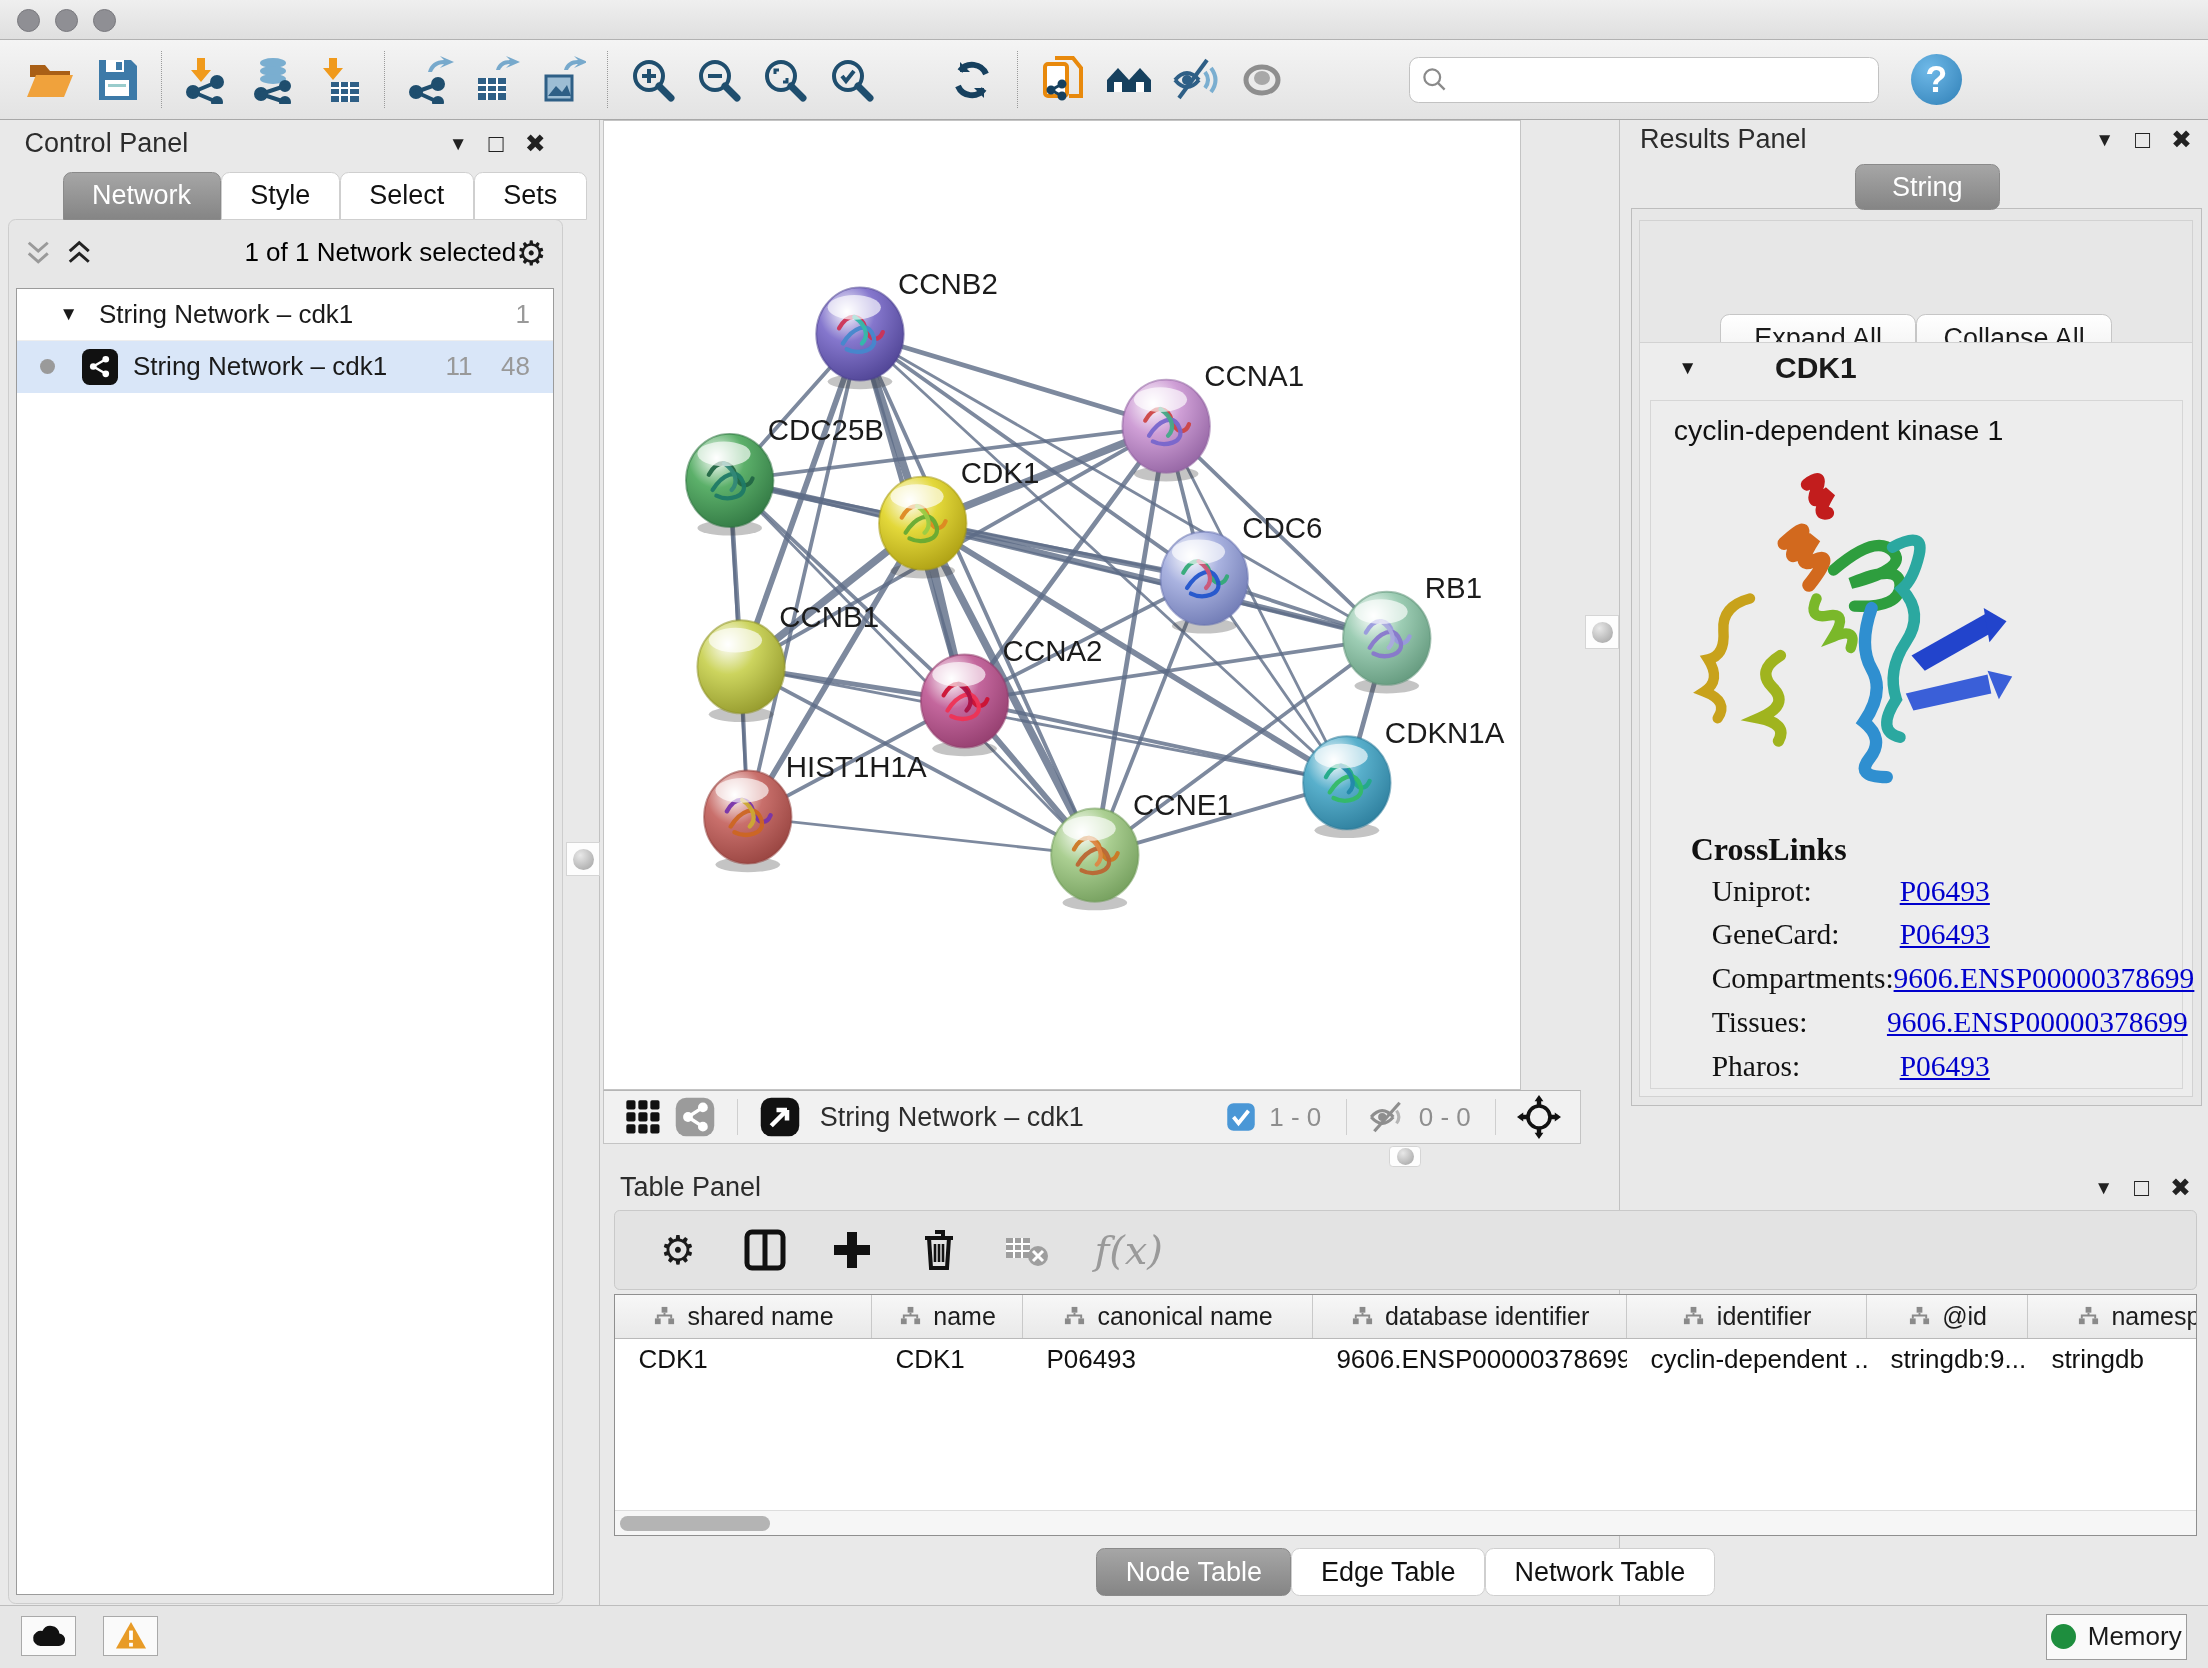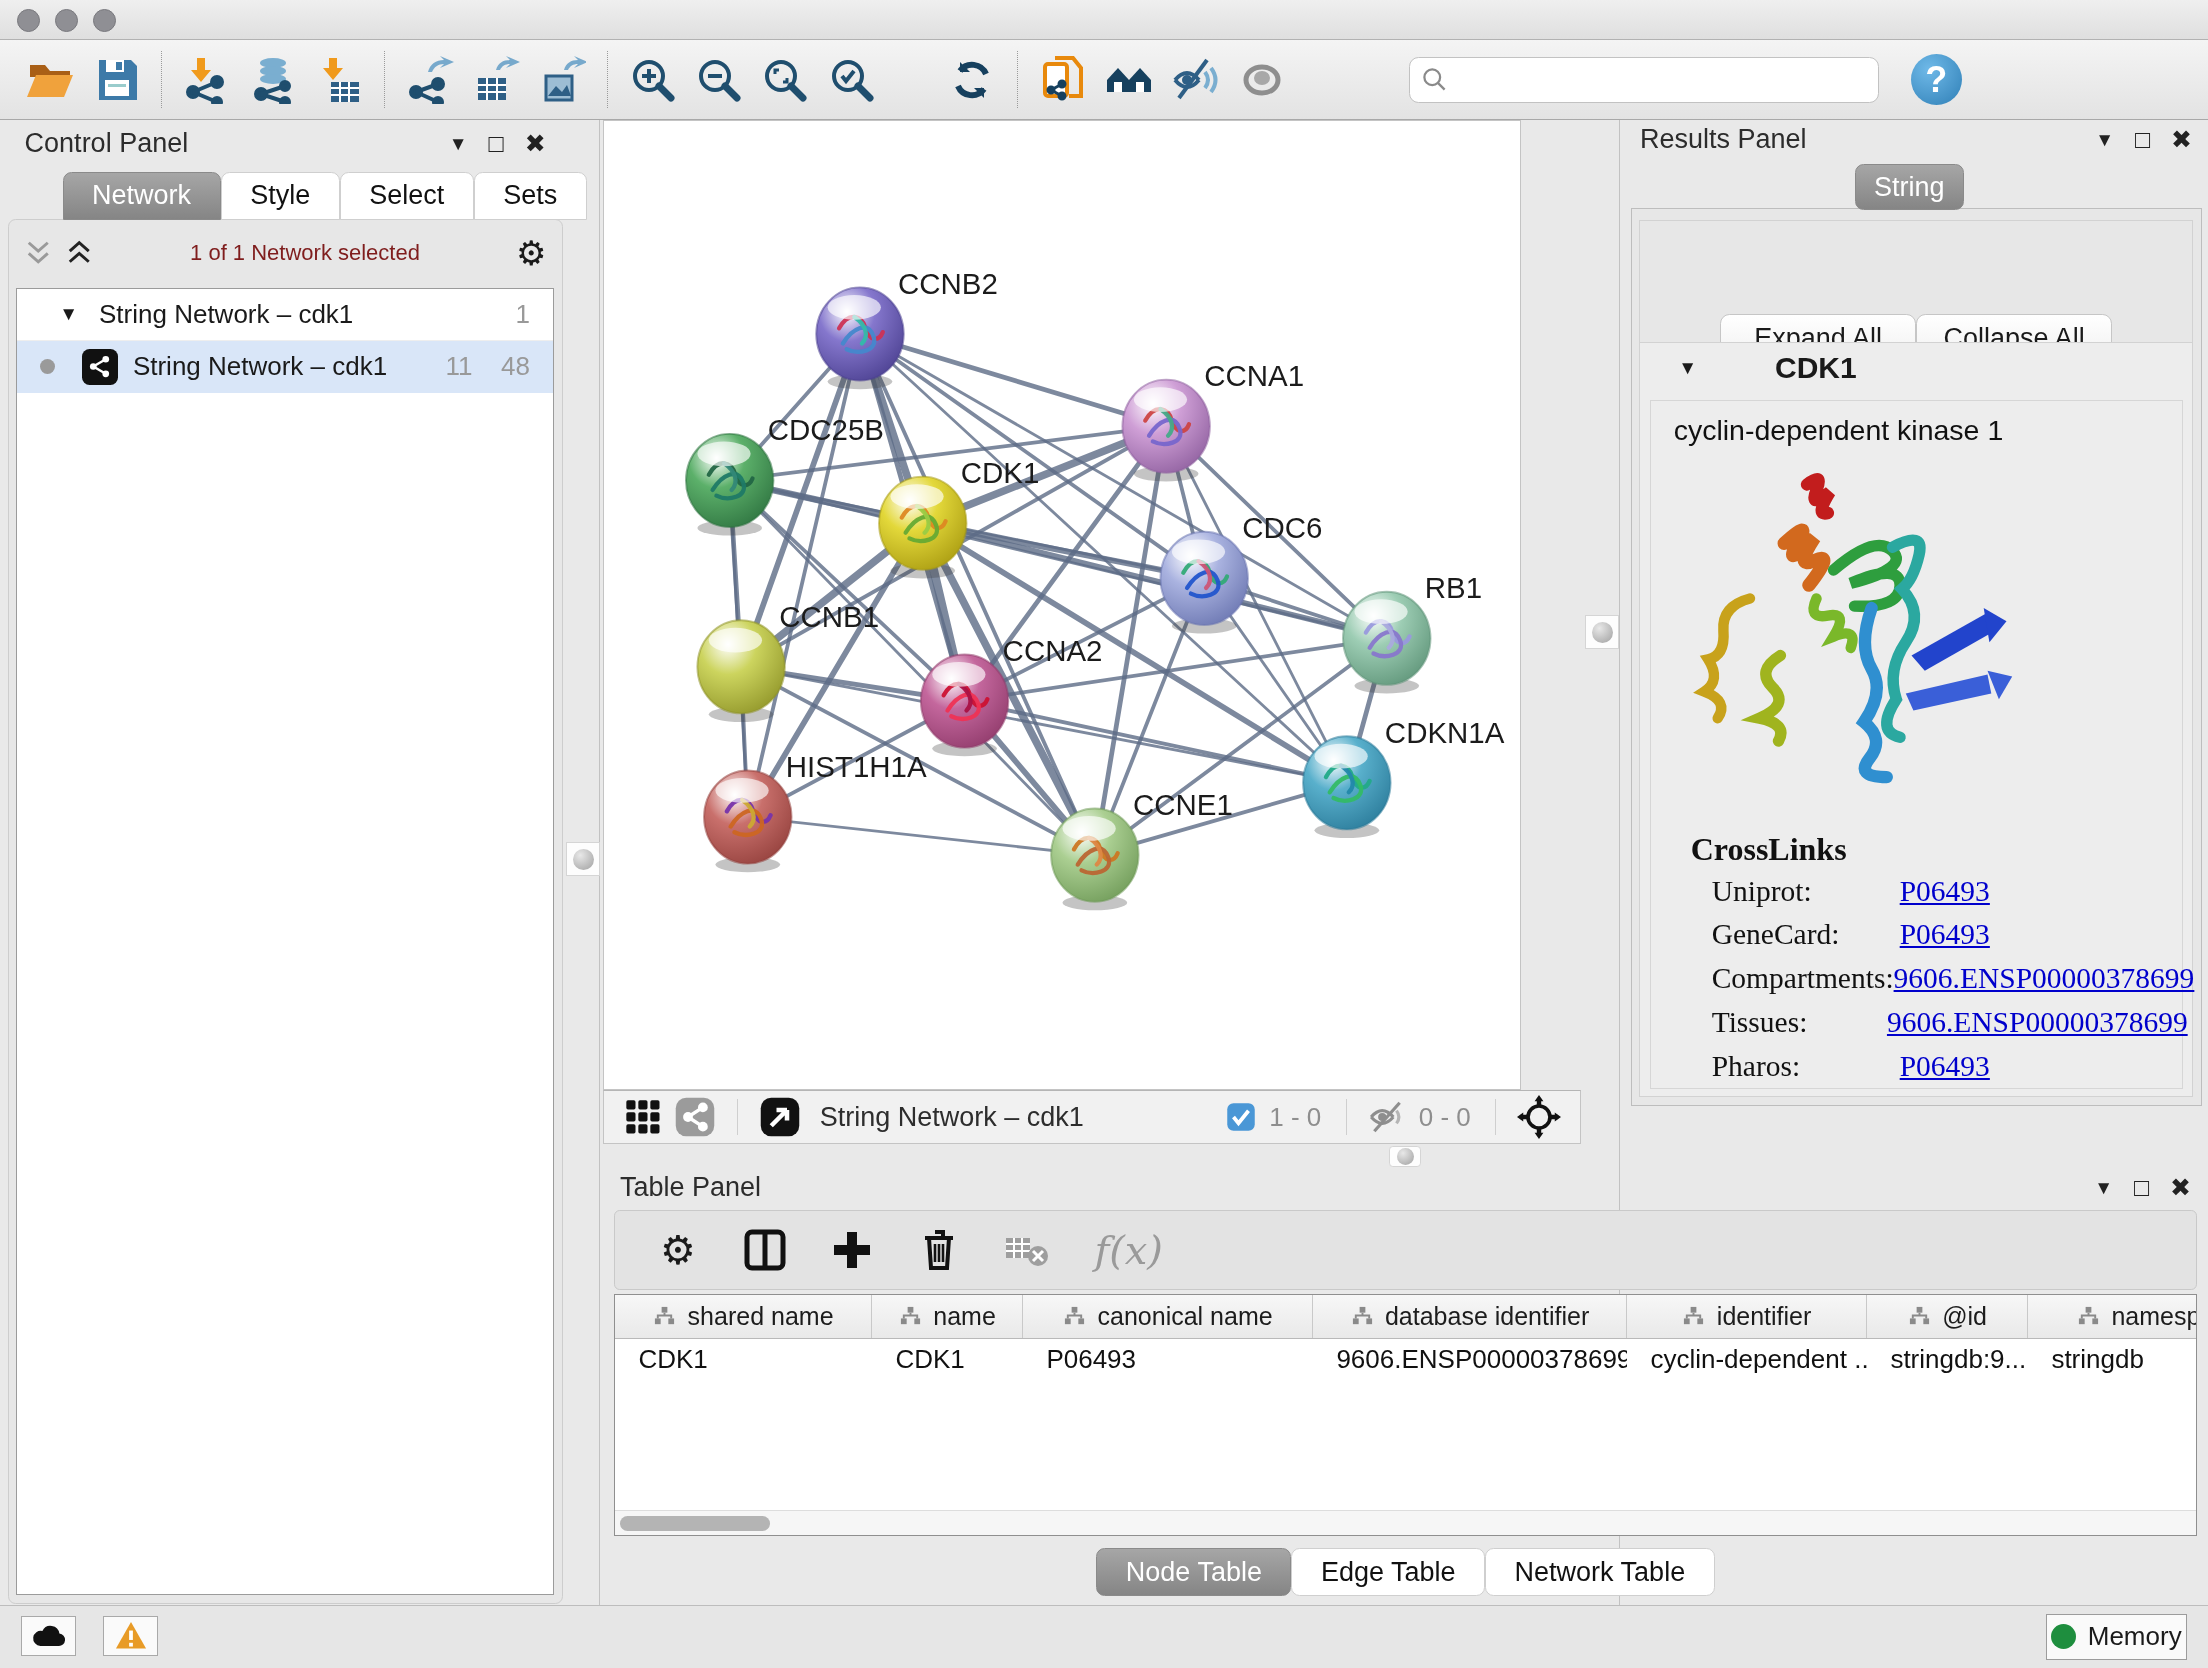--- a/index.html
+++ b/index.html
@@ -37,21 +37,21 @@
   .tabbtn { height:48px; padding:0 28.5px; display:flex; align-items:center; justify-content:center;
     font-size:27px; background:#fff; border:1px solid #cfcfcf; color:#111; border-radius:8.6px 8.6px 0 0; }
   .tabbtn.sel { background:linear-gradient(#a6a6a6,#858585); color:#fff; border-color:#8a8a8a; }
 
   
   #control-panel { position:absolute; left:7.6px; top:124px; width:555px; height:1459px; }
   .cp-tabs { display:flex; margin:9.5px 0 0 55px; position:relative; z-index:2; }
   .cp-body { position:relative; margin-top:-1px; height:1385px; background:#e7e7e7;
     border:1px solid #cdcdcd; border-radius:7.6px; }
   .cp-status { height:51px; display:flex; align-items:center; padding:0 15px; margin-top:7.6px; }
-  .cp-status .lbl { flex:1; text-align:center; font-size:22px; color:#7f1d1d; }
+  .cp-status .lbl { flex:1; text-align:right; font-size:26px; color:#000000; }
   .gear-glyph { font-size:34px; color:#1a1a1a; line-height:1; }
   .cp-tree { position:absolute; left:7.6px; right:7.6px; top:68px; bottom:7.6px; background:#fff; border:1px solid #9b9b9b; }
   .tree-row { height:52px; display:flex; align-items:center; font-size:26px; }
   .tree-row .num { color:#999; }
   .tree-root { padding:0 23px 0 42px; border-bottom:1px solid #eee; }
   .tree-child { padding:0 23px 0 17px; background:#d9e6f8; }
   .tree-caret { font-size:19px; margin-right:21px; }
   .tree-dot { width:15px; height:15px; border-radius:50%; background:#9a9a9a; margin:0 27px 0 5.7px; }
   .share-badge { width:36px; height:36px; border-radius:7.6px; background:#111; display:flex;
     align-items:center; justify-content:center; margin-right:15px; }
@@ -71,21 +71,21 @@
     background:#f1f1f1; border:1px solid #c4c4c4; border-top:1px solid #b5b5b5;
     display:flex; align-items:center; padding:0 13.3px; }
   #network-footer .fsep { height:36px; border-left:1px solid #cfcfcf; margin:0 15px; }
   .fico { display:flex; align-items:center; justify-content:center; margin:0 5.7px; }
   .net-title { font-size:27px; color:#2d2d2d; margin-left:13.3px; }
   .fcount { font-size:26px; color:#8e8e8e; margin:0 9.5px 0 7.6px; }
 
   
   #results-panel { position:absolute; left:1623px; top:120px; width:586px; height:1025px; }
   .rp-tab { position:absolute; left:232px; top:44px; z-index:2; border-radius:8.6px; height:46px;
-    padding:0 18px; display:flex; align-items:center; font-size:27px;
+    padding:0 36px; display:flex; align-items:center; font-size:27px;
     background:linear-gradient(#a6a6a6,#858585); color:#fff; border:1px solid #8a8a8a; }
   .rp-box { position:absolute; left:7.6px; top:88px; width:571px; height:898px;
     background:#e7e7e7; border:1px solid #bdbdbd; }
   .rp-buttons { position:absolute; left:7.6px; right:7.6px; top:11.4px; height:144px;
     border:1.9px solid #d2d2d2; display:flex; align-items:flex-end; justify-content:center; }
   .rp-btn { width:196px; height:49px; background:linear-gradient(#ffffff,#f0f0f0); border:1px solid #c6c6c6;
     border-radius:9.5px; display:flex; align-items:center; justify-content:center; font-size:27px; }
   .rp-scroll { position:absolute; left:7.6px; right:7.6px; top:133px; bottom:7.6px;
     background:#ededed; border:1.9px solid #d2d2d2; }
   .rp-generow { height:49px; display:flex; align-items:center; padding:0 38px; }

